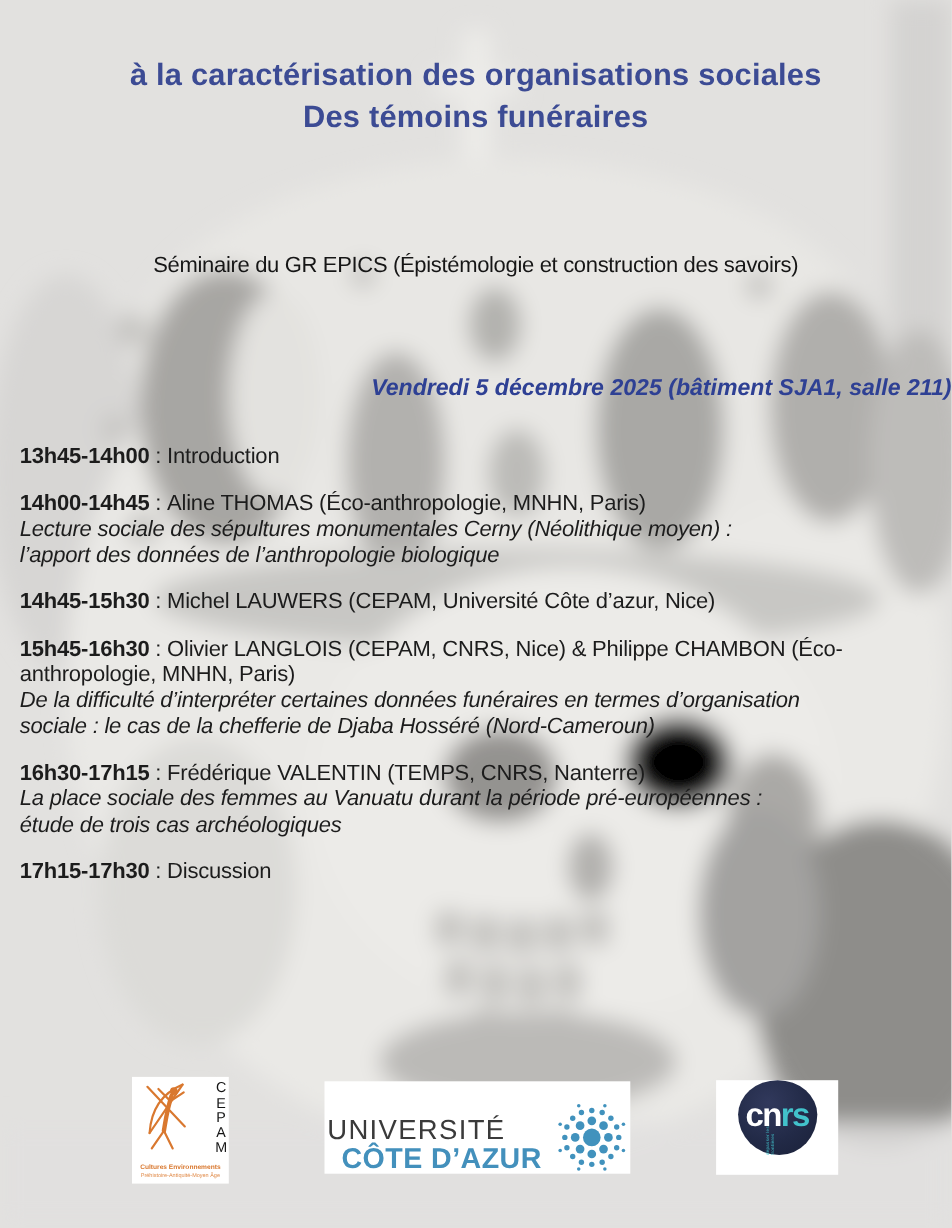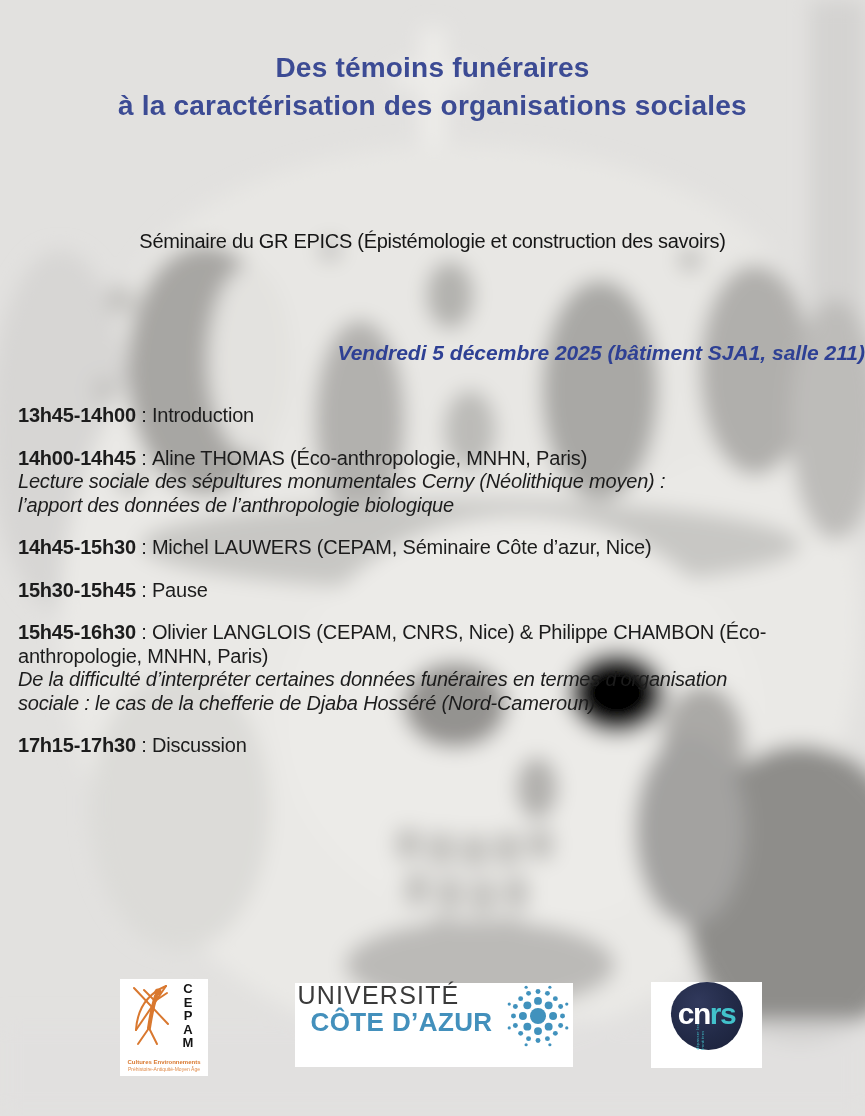--- a/index.html
+++ b/index.html
@@ -19,30 +19,30 @@
             color:#1c1c1c;font-size:20px;line-height:23.5px;letter-spacing:-.2px;}
   .item{margin-bottom:19px;}
   .time{font-weight:bold;display:inline-block;min-width:96px;}
   .sep{display:inline-block;width:16px;text-align:center;}
   .talk{font-style:italic;max-width:716px;}
   .talk:empty{display:none;}
 
   .logo-box{position:absolute;background:#ffffff;}
   
   .cepam{left:120px;top:979px;width:88px;height:97px;}
-  .cepam-letters{position:absolute;top:3px;right:13px;width:14px;
-                 font-weight:bold;font-size:13px;line-height:13.5px;color:#141414;
+  .cepam-letters{position:absolute;top:3px;right:0;width:14px;
+                 font-weight:normal;font-size:13px;line-height:13.5px;color:#141414;
                  word-break:break-all;text-align:center;}
   .cepam-archer{position:absolute;left:2px;top:3px;}
   .cepam-sub1{position:absolute;left:0;bottom:11px;width:100%;text-align:center;
               color:#d9782f;font-weight:bold;font-size:6px;}
   .cepam-sub2{position:absolute;left:0;bottom:4px;width:100%;text-align:center;
               color:#e08a48;font-size:5px;}
   
-  .uca{left:295px;top:983px;width:278px;height:84px;display:flex;align-items:flex-start;
+  .uca{left:295px;top:983px;width:278px;height:84px;display:flex;align-items:flex-end;
        justify-content:center;gap:12px;}
   .uca-text{display:flex;flex-direction:column;line-height:1.02;}
   .uca-l1{color:#3a3a3a;font-size:25px;letter-spacing:1.2px;font-weight:normal;}
   .uca-l2{color:#4390bc;font-size:26px;font-weight:bold;letter-spacing:.4px;margin-left:13px;}
   
   .cnrs{left:651px;top:982px;width:111px;height:86px;display:flex;align-items:flex-start;justify-content:center;}
   .cnrs-ball{position:relative;width:72px;height:68px;
              border-radius:50% 50% 48% 52% / 46% 46% 54% 54%;
              background:radial-gradient(circle at 38% 30%,#31395c 0%,#222a47 55%,#1a2038 100%);}
   .cnrs-word{position:absolute;top:50%;left:50%;transform:translate(-50%,-56%);
@@ -118,54 +118,54 @@
       <ellipse cx="690" cy="830" rx="55" ry="95" fill="#a3a2a0"></ellipse>
       <ellipse cx="180" cy="810" rx="90" ry="140" fill="#dcdbd8"></ellipse>
 
       <rect x="0" y="1020" width="865" height="96" fill="#e2e1df" opacity="0.85"></rect>
     </g>
   </svg>
 
   <div class="content">
 
     <div class="title">
+      <div>à la caractérisation des organisations sociales</div>
       <div>Des témoins funéraires</div>
-      <div>à la caractérisation des organisations sociales</div>
     </div>
 
     <div class="subtitle">Séminaire du GR EPICS (Épistémologie et construction des savoirs)</div>
 
     <div class="date-line">Vendredi 5 décembre 2025 (bâtiment SJA1, salle 211)</div>
 
     <div class="schedule">
 
       <div class="item">
         <div class="head"><span class="time">13h45-14h00</span><span class="sep">:</span><span class="speaker">Introduction</span></div>
 
       </div>
 
       <div class="item">
         <div class="head"><span class="time">14h00-14h45</span><span class="sep">:</span><span class="speaker">Aline THOMAS (Éco-anthropologie, MNHN, Paris)</span></div>
         <div class="talk">Lecture sociale des sépultures monumentales Cerny (Néolithique moyen) : l’apport des données de l’anthropologie biologique</div>
       </div>
 
       <div class="item">
-        <div class="head"><span class="time">14h45-15h30</span><span class="sep">:</span><span class="speaker">Michel LAUWERS (CEPAM, Séminaire Côte d’azur, Nice)</span></div>
-      </div>
-
-      <div class="item">
-        <div class="head"><span class="time">15h30-15h45</span><span class="sep">:</span><span class="speaker">Pause</span></div>
-
-      </div>
+        <div class="head"><span class="time">14h45-15h30</span><span class="sep">:</span><span class="speaker">Michel LAUWERS (CEPAM, Université Côte d’azur, Nice)</span></div>
+      </div>
+
 
       <div class="item">
         <div class="head"><span class="time">15h45-16h30</span><span class="sep">:</span><span class="speaker">Olivier LANGLOIS (CEPAM, CNRS, Nice) &amp; Philippe CHAMBON (Éco-anthropologie, MNHN, Paris)</span></div>
         <div class="talk">De la difficulté d’interpréter certaines données funéraires en termes d’organisation sociale : le cas de la chefferie de Djaba Hosséré (Nord-Cameroun)</div>
       </div>
 
+      <div class="item">
+        <div class="head"><span class="time">16h30-17h15</span><span class="sep">:</span><span class="speaker">Frédérique VALENTIN (TEMPS, CNRS, Nanterre)</span></div>
+        <div class="talk">La place sociale des femmes au Vanuatu durant la période pré-européennes : étude de trois cas archéologiques</div>
+      </div>
 
       <div class="item">
         <div class="head"><span class="time">17h15-17h30</span><span class="sep">:</span><span class="speaker">Discussion</span></div>
 
       </div>
 
     </div>
 
     <div>
 

